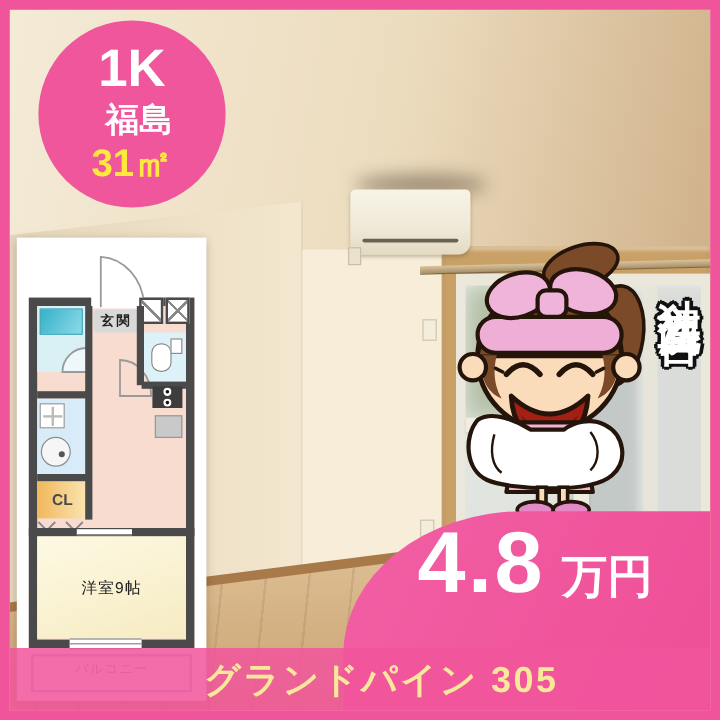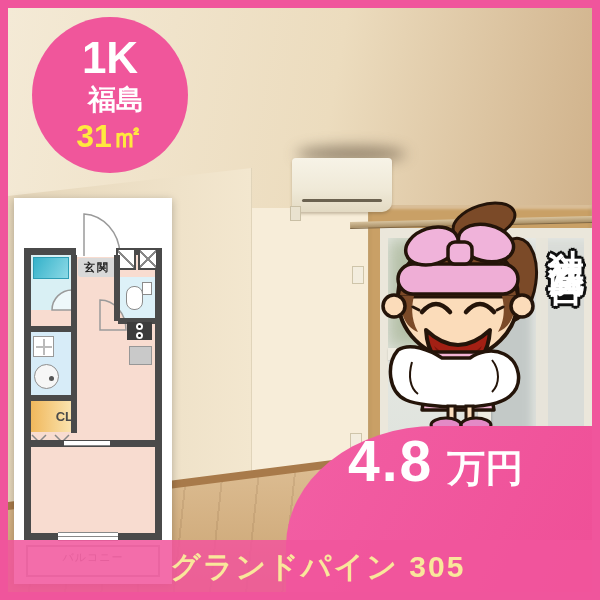--- a/index.html
+++ b/index.html
@@ -67,21 +67,21 @@
   .tub { left:19px; top:59px; width:36px; height:22px; background:linear-gradient(120deg,#35b2ca,#8cd9e6); border:1px solid #2d9db4; }
   .iwall { position:absolute; background:#4a4a4a; }
   .washroom { left:17px; top:134px; width:42px; height:63px; background:#d7ecf8; }
   .sink { left:19px; top:138px; width:21px; height:21px; background:#fff; border:1px solid #999; }
   .sink:before, .sink:after { content:""; position:absolute; background:#bbb; }
   .sink:before { left:9px; top:2px; width:2px; height:16px; }
   .sink:after { left:2px; top:9px; width:16px; height:2px; }
   .washer { left:20px; top:166px; width:25px; height:25px; background:#f6f6f6; border:1px solid #8e8e8e; border-radius:50%; }
   .washer:after { content:""; position:absolute; left:14px; top:11px; width:5px; height:5px; border-radius:50%; background:#555; }
   .cl { left:17px; top:203px; width:42px; height:31px; background:linear-gradient(90deg,#f0b85c,#fbe5b2);
-    display:flex; align-items:center; justify-content:flex-end; font-size:13px; color:#4a4a4a; font-weight:bold; }
+    display:flex; align-items:center; justify-content:center; font-size:13px; color:#4a4a4a; font-weight:bold; }
   .toilet-room { left:104px; top:79px; width:37px; height:43px; background:#ddf1f8; }
   .toilet-bowl { left:112px; top:88px; width:17px; height:24px; background:#fff; border:1px solid #8b8b8b; border-radius:8px; }
   .toilet-tank { left:128px; top:84px; width:10px; height:13px; background:#fff; border:1px solid #8b8b8b; }
   .stove { left:113px; top:124px; width:25px; height:18px; background:#3d3d3d; }
   .stove i { position:absolute; width:7px; height:7px; border-radius:50%; background:#111; box-shadow:inset 0 0 0 2px #fff; }
   .counter { left:115px; top:148px; width:23px; height:19px; background:#c9c9c9; border:1px solid #979797; }
   .store1 { left:102px; top:50px; width:20px; height:22px; background:#fff; border:2px solid #4a4a4a;
     background-image:linear-gradient(45deg, transparent 46%, #888 46%, #888 54%, transparent 54%); }
   .store2 { left:124px; top:50px; width:20px; height:22px; background:#fff; border:2px solid #4a4a4a;
     background-image:linear-gradient(45deg, transparent 46%, #888 46%, #888 54%, transparent 54%),
@@ -106,21 +106,21 @@
     writing-mode:vertical-rl; text-orientation:upright;
     font-size:36px; font-weight:bold; color:#fff; letter-spacing:5px;
     text-shadow:-2px -2px 0 #111, 2px -2px 0 #111, -2px 2px 0 #111, 2px 2px 0 #111,
                 0 -3px 0 #111, 0 3px 0 #111, -3px 0 0 #111, 3px 0 0 #111; }
 
   
   .blob { left:278px; top:418px; width:306px; height:166px;
     background:linear-gradient(115deg,#f25fa4,#ef4f97);
     border-top-left-radius:150px 120px; }
   .price-row { position:absolute; left:62px; top:6px; display:flex; align-items:baseline; gap:14px; color:#fff; }
-  .price-amount { font-size:57px; font-weight:bold; line-height:1.05; letter-spacing:2px; }
+  .price-amount { font-size:72px; font-weight:bold; line-height:1.05; letter-spacing:2px; }
   .price-unit { font-size:38px; font-weight:bold; }
   .price-fee { position:absolute; left:84px; top:100px; font-size:30px; font-weight:bold; color:#fff; letter-spacing:1px; }
 
   
   .bar { left:0; top:532px; width:584px; height:52px; background:rgba(241,85,156,.86); }
   .prop-name { position:absolute; left:162px; top:7px; font-size:30px; font-weight:bold; color:#f9e79b; letter-spacing:2px; }
 
   .frame-border { position:absolute; inset:0; border:8px solid #f0559c; pointer-events:none; z-index:50; }
 </style>
 </head>
@@ -203,20 +203,23 @@
       <div class="iwall" style="left:17px;top:197px;width:42px;height:6px;"></div>
       <div class="iwall" style="left:10px;top:242px;width:138px;height:7px;"></div>
       <div class="abs" style="left:50px;top:243px;width:46px;height:5px;background:#fff;border-bottom:1px solid #888;"></div>
 
       <div class="abs stove">
         <i style="left:9px;top:1px;"></i>
           <i style="left:9px;top:10px;"></i>
       </div>
       <div class="abs counter"></div>
 
+      <div class="abs room">
+        <span>洋室9帖</span>
+      </div>
       <div class="abs win-gap"></div>
       <div class="abs balcony">
         <span>バルコニー</span>
       </div>
     </div>
 
     <svg class="abs mascot" viewBox="0 0 176 232">
       <ellipse cx="112" cy="22" rx="32" ry="17" transform="rotate(-18 112 22)" fill="#7b4a28" stroke="#241409" stroke-width="3"></ellipse>
       <ellipse cx="141" cy="80" rx="23" ry="42" transform="rotate(8 141 80)" fill="#7b4a28" stroke="#241409" stroke-width="3"></ellipse>
       <circle cx="86" cy="98" r="60" fill="#fbdcba" stroke="#241409" stroke-width="4"></circle>

